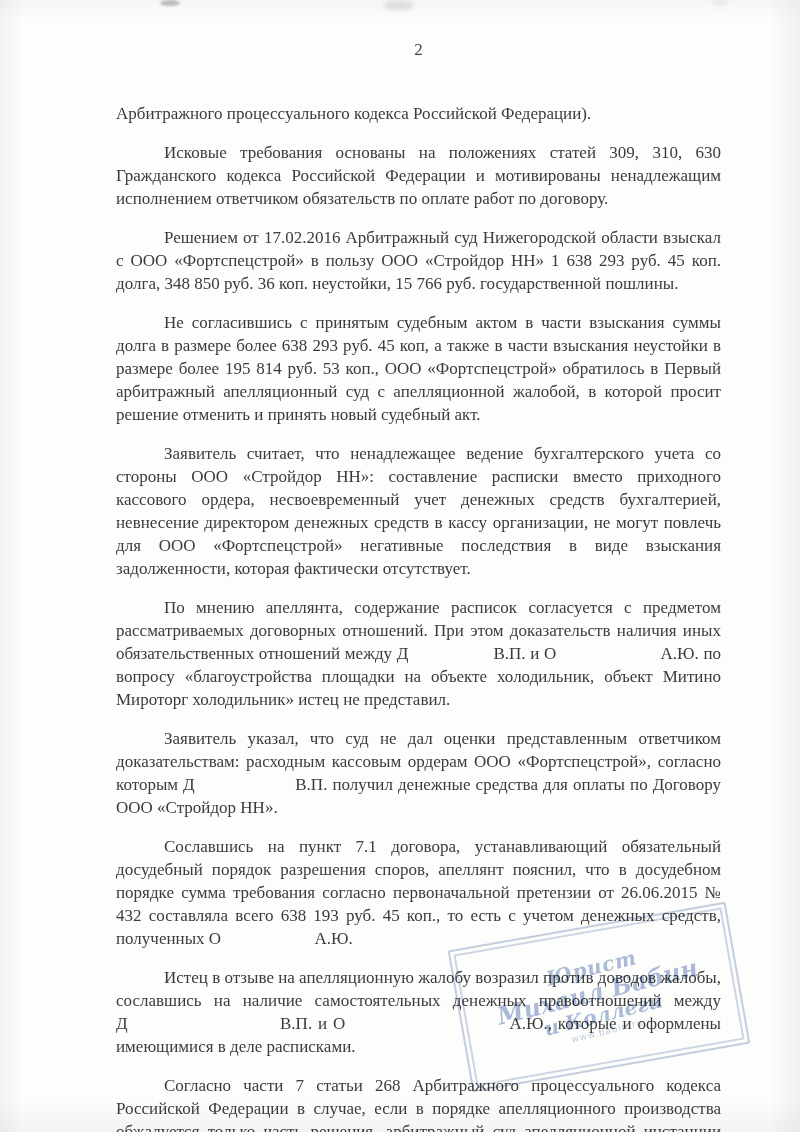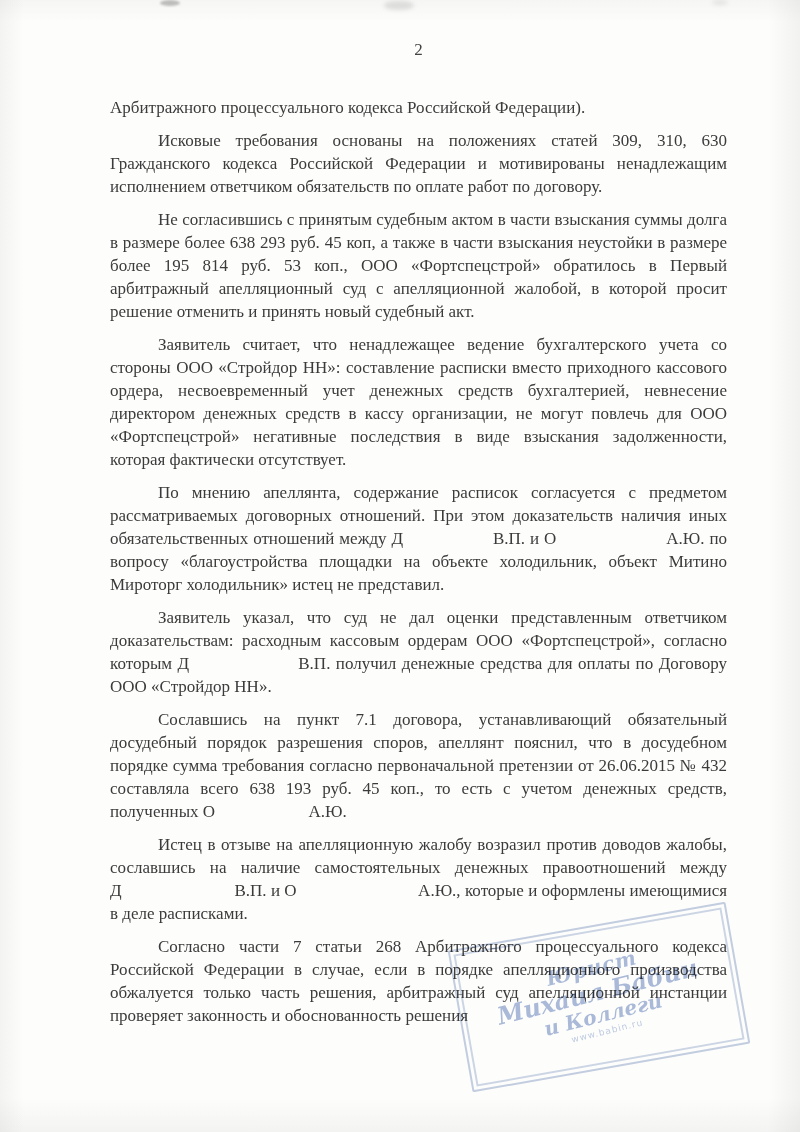--- a/index.html
+++ b/index.html
@@ -32,21 +32,21 @@
     color: #444;
   }
   .doc-body {
     position: absolute;
     left: 100px; top: 86px; width: 637px;
     font-size: 17px;
     line-height: 23px;
     text-align: justify;
     color: #3b3b3b;
   }
-  .para { margin: 10px; }
+  .para { margin: 16px; }
   .para.indent { text-indent: 48px; }
 
   
   .stamp {
     position: absolute;
     left: 458px; top: 925px;
     width: 278px; height: 140px;
     transform: rotate(-10deg);
     border: 2px solid rgba(147,167,202,0.55);
     border-radius: 2px;
@@ -85,20 +85,21 @@
 </head>
 <body>
 
 <div class="page">
 
   <div class="page-number">2</div>
 
   <div class="doc-body">
     <p class="para">Арбитражного процессуального кодекса Российской Федерации).</p>
     <p class="para indent">Исковые требования основаны на положениях статей 309, 310, 630 Гражданского кодекса Российской Федерации и мотивированы ненадлежащим исполнением ответчиком обязательств по оплате работ по договору.</p>
+    <p class="para indent">Решением от 17.02.2016 Арбитражный суд Нижегородской области взыскал с ООО «Фортспецстрой» в пользу ООО «Стройдор НН» 1&nbsp;638&nbsp;293 руб. 45 коп. долга, 348&nbsp;850 руб. 36 коп. неустойки, 15&nbsp;766 руб. государственной пошлины.</p>
     <p class="para indent">Не согласившись с принятым судебным актом в части взыскания суммы долга в размере более 638&nbsp;293 руб. 45 коп, а также в части взыскания неустойки в размере более 195&nbsp;814 руб. 53 коп., ООО «Фортспецстрой»  обратилось в Первый арбитражный апелляционный суд с апелляционной жалобой, в которой просит решение отменить и принять новый судебный акт.</p>
     <p class="para indent">Заявитель считает, что ненадлежащее ведение бухгалтерского учета со стороны ООО «Стройдор НН»: составление расписки вместо приходного кассового ордера, несвоевременный учет денежных средств бухгалтерией, невнесение директором денежных средств в кассу организации, не могут повлечь для ООО «Фортспецстрой» негативные последствия в виде взыскания задолженности, которая фактически отсутствует.</p>
     <p class="para indent">По мнению апеллянта,  содержание расписок согласуется с предметом рассматриваемых договорных отношений. При этом доказательств наличия иных обязательственных отношений между Д&nbsp;&nbsp;&nbsp;&nbsp;&nbsp;&nbsp;&nbsp;&nbsp;&nbsp;&nbsp;&nbsp;&nbsp;&nbsp;&nbsp;&nbsp;&nbsp;&nbsp;&nbsp;В.П. и О&nbsp;&nbsp;&nbsp;&nbsp;&nbsp;&nbsp;&nbsp;&nbsp;&nbsp;&nbsp;&nbsp;&nbsp;&nbsp;&nbsp;&nbsp;&nbsp;&nbsp;&nbsp;&nbsp;&nbsp;&nbsp;&nbsp;А.Ю. по вопросу «благоустройства площадки на объекте холодильник, объект Митино Мироторг холодильник» истец не представил.</p>
     <p class="para indent">Заявитель указал, что суд не дал оценки представленным ответчиком доказательствам: расходным кассовым ордерам ООО «Фортспецстрой», согласно которым Д&nbsp;&nbsp;&nbsp;&nbsp;&nbsp;&nbsp;&nbsp;&nbsp;&nbsp;&nbsp;&nbsp;&nbsp;&nbsp;&nbsp;&nbsp;&nbsp;&nbsp;&nbsp;&nbsp;&nbsp;В.П. получил денежные средства для оплаты по Договору ООО «Стройдор НН».</p>
     <p class="para indent">Сославшись на пункт 7.1 договора, устанавливающий обязательный досудебный порядок разрешения споров, апеллянт пояснил, что в досудебном порядке сумма требования согласно первоначальной претензии от 26.06.2015 № 432  составляла всего 638&nbsp;193 руб. 45 коп., то есть с учетом денежных средств, полученных О&nbsp;&nbsp;&nbsp;&nbsp;&nbsp;&nbsp;&nbsp;&nbsp;&nbsp;&nbsp;&nbsp;&nbsp;&nbsp;&nbsp;&nbsp;&nbsp;&nbsp;&nbsp;&nbsp;&nbsp;&nbsp;&nbsp;А.Ю.</p>
     <p class="para indent">Истец в отзыве на апелляционную жалобу возразил против доводов жалобы, сославшись на наличие самостоятельных денежных правоотношений между Д&nbsp;&nbsp;&nbsp;&nbsp;&nbsp;&nbsp;&nbsp;&nbsp;&nbsp;&nbsp;&nbsp;&nbsp;&nbsp;&nbsp;&nbsp;&nbsp;&nbsp;&nbsp;&nbsp;&nbsp;&nbsp;&nbsp;&nbsp;&nbsp;&nbsp;&nbsp;В.П. и О&nbsp;&nbsp;&nbsp;&nbsp;&nbsp;&nbsp;&nbsp;&nbsp;&nbsp;&nbsp;&nbsp;&nbsp;&nbsp;&nbsp;&nbsp;&nbsp;&nbsp;&nbsp;&nbsp;&nbsp;&nbsp;&nbsp;&nbsp;&nbsp;&nbsp;&nbsp;&nbsp;&nbsp;А.Ю., которые и оформлены имеющимися в деле расписками.</p>
     <p class="para indent">Согласно части 7 статьи 268 Арбитражного процессуального кодекса Российской Федерации в случае, если в порядке апелляционного производства обжалуется только часть решения, арбитражный суд апелляционной инстанции проверяет законность и обоснованность решения</p>
   </div>
 
   <div class="stamp">

